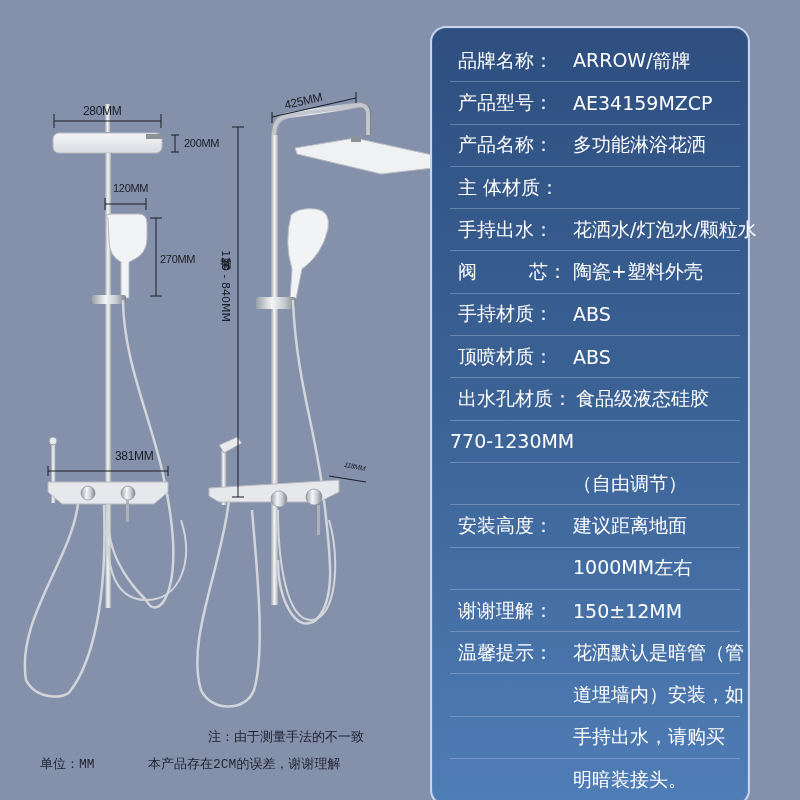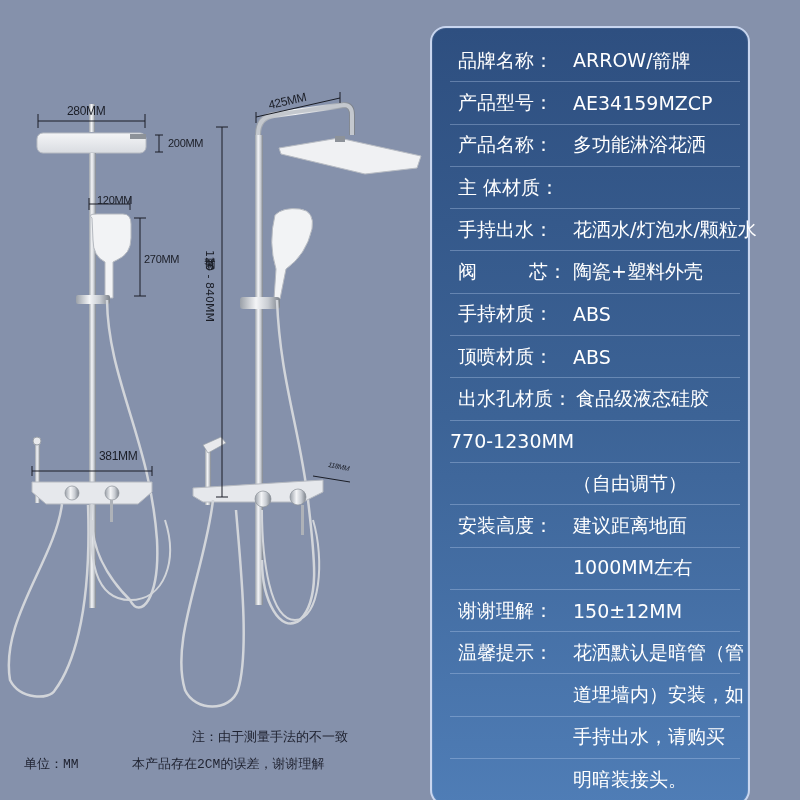--- a/index.html
+++ b/index.html
@@ -2,21 +2,21 @@
 <html><head>
 <meta charset="utf-8">
 <style>
   * { box-sizing: border-box; margin: 0; padding: 0; }
   html, body { width: 800px; height: 800px; overflow: hidden; }
   body {
     background: #8591ab;
     font-family: "DejaVu Sans", "Liberation Sans", sans-serif;
     position: relative;
   }
-  .stage { position: absolute; left: 0; top: 0; width: 430px; height: 800px; }
+  .stage { position: absolute; left: 16px; top: 0; width: 430px; height: 800px; }
   .dim-label {
     position: absolute; font-size: 12px; color: #1a1d26;
     font-family: "Liberation Sans", "DejaVu Sans", sans-serif;
     letter-spacing: -0.3px; white-space: nowrap;
   }
   .vlabel {
     position: absolute; font-size: 11px; color: #1a1d26;
     writing-mode: vertical-rl; white-space: nowrap;
     font-family: "DejaVu Sans", sans-serif;
   }
@@ -150,21 +150,21 @@
       <line x1="32" y1="471" x2="152" y2="471"></line>
       <line x1="32" y1="466" x2="32" y2="476"></line>
       <line x1="152" y1="466" x2="152" y2="476"></line>
 
       <line x1="313" y1="476" x2="350" y2="482"></line>
     </g>
   </svg>
 
   <div class="dim-label" style="left:67px;top:104px;">280MM</div>
   <div class="dim-label" style="left:168px;top:137px;font-size:11px;">200MM</div>
-  <div class="dim-label" style="left:97px;top:182px;font-size:11px;margin-top:12px;">120MM</div>
+  <div class="dim-label" style="left:97px;top:182px;font-size:11px;">120MM</div>
   <div class="dim-label" style="left:144px;top:253px;font-size:11px;">270MM</div>
   <div class="vlabel" style="left:201px;top:250px;">可调节120 - 840MM</div>
   <div class="dim-label" style="left:268px;top:94px;transform:rotate(-13deg);font-size:12px;">425MM</div>
   <div class="dim-label" style="left:99px;top:449px;font-size:12px;">381MM</div>
   <div class="dim-label" style="left:328px;top:463px;font-size:7px;transform:rotate(12deg);font-style:italic;">118MM</div>
 
   <div class="note" style="left:192px;top:728px;">注：由于测量手法的不一致</div>
   <div class="note" style="left:24px;top:755px;">单位：MM</div>
   <div class="note" style="left:132px;top:755px;">本产品存在2CM的误差，谢谢理解</div>
 </div>

